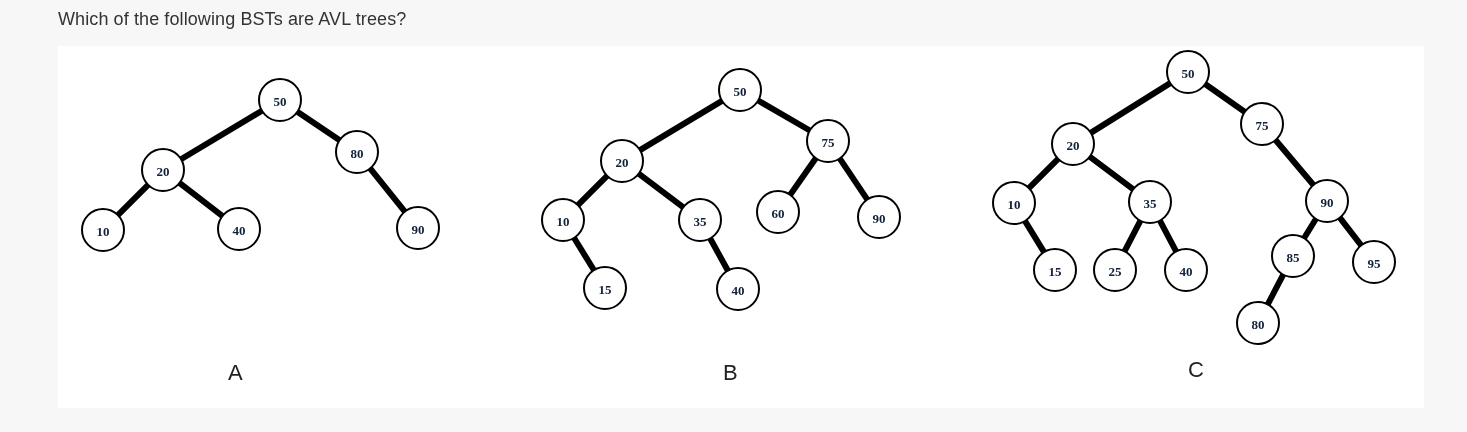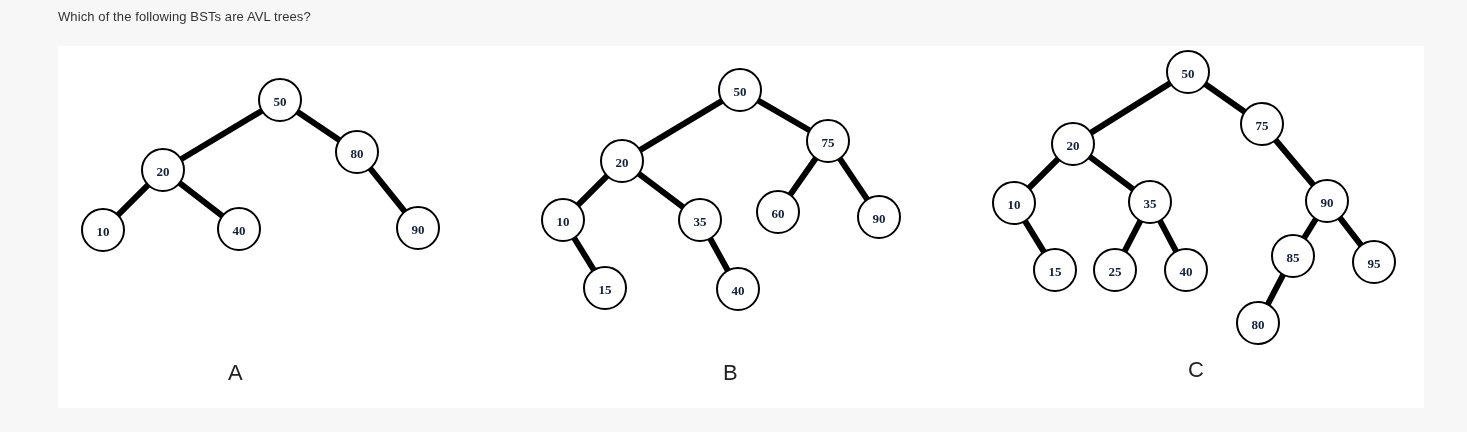--- a/index.html
+++ b/index.html
@@ -11,21 +11,21 @@
     height: 432px;
     background: #f7f7f7;
     font-family: "Liberation Sans", sans-serif;
     overflow: hidden;
     position: relative;
   }
   #question-text {
     position: absolute;
     left: 58px;
     top: 9px;
-    font-size: 13px;
+    font-size: 18px;
     color: #333333;
     letter-spacing: 0.1px;
     white-space: nowrap;
   }
   #answer-card {
     position: absolute;
     left: 58px;
     top: 46px;
     width: 1366px;
     height: 362px;

